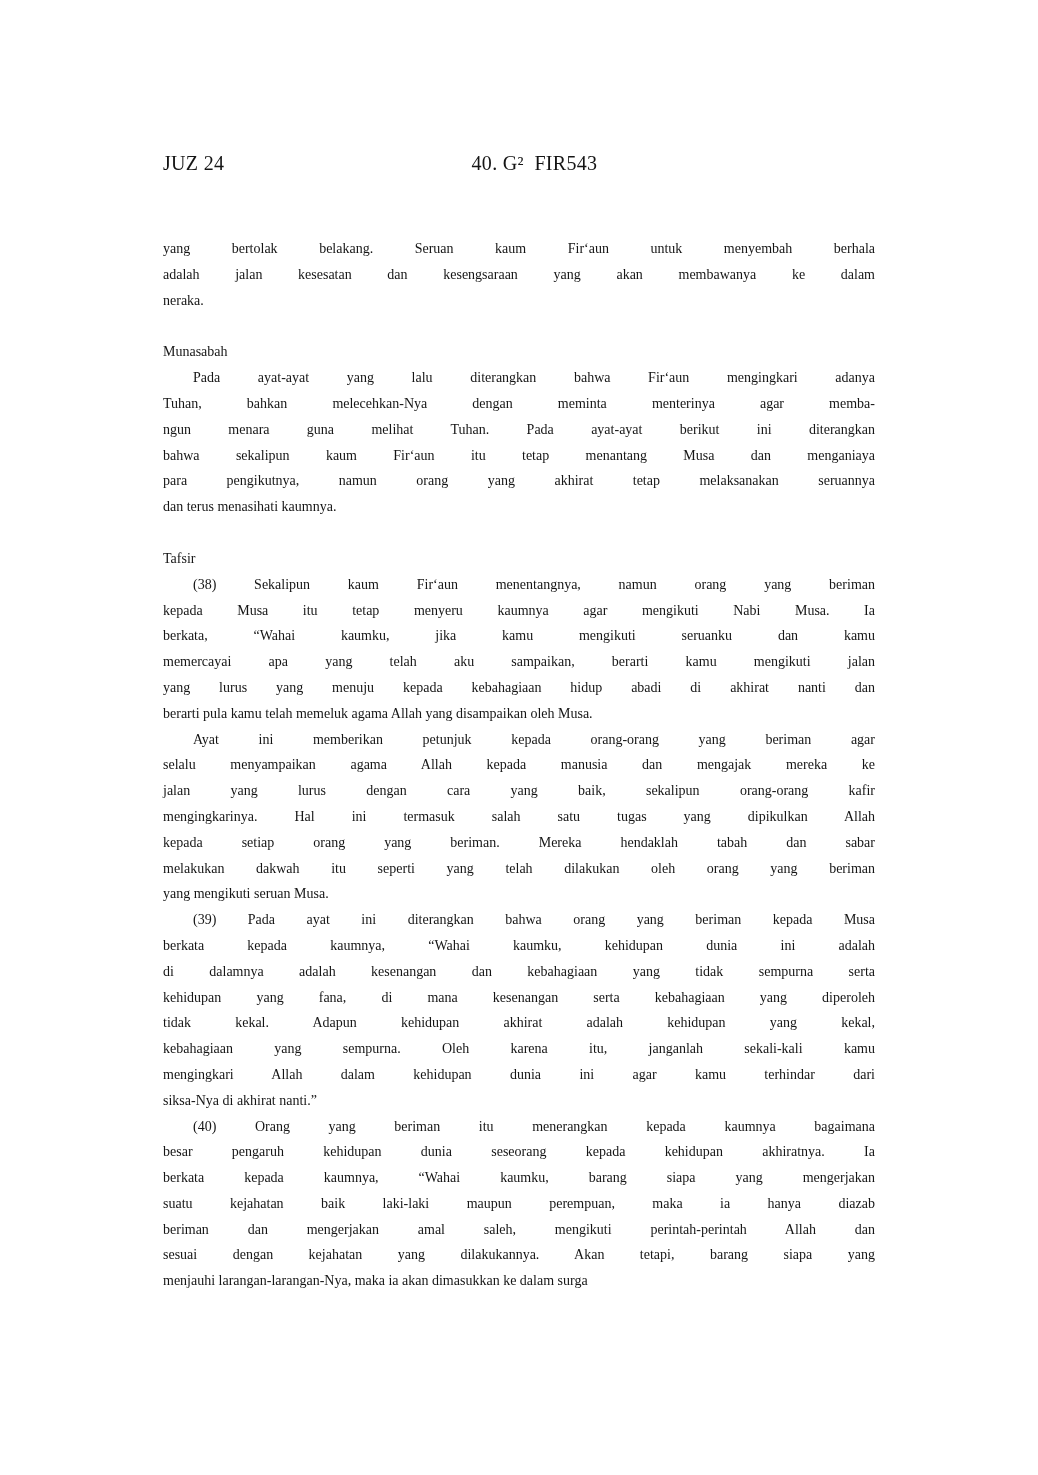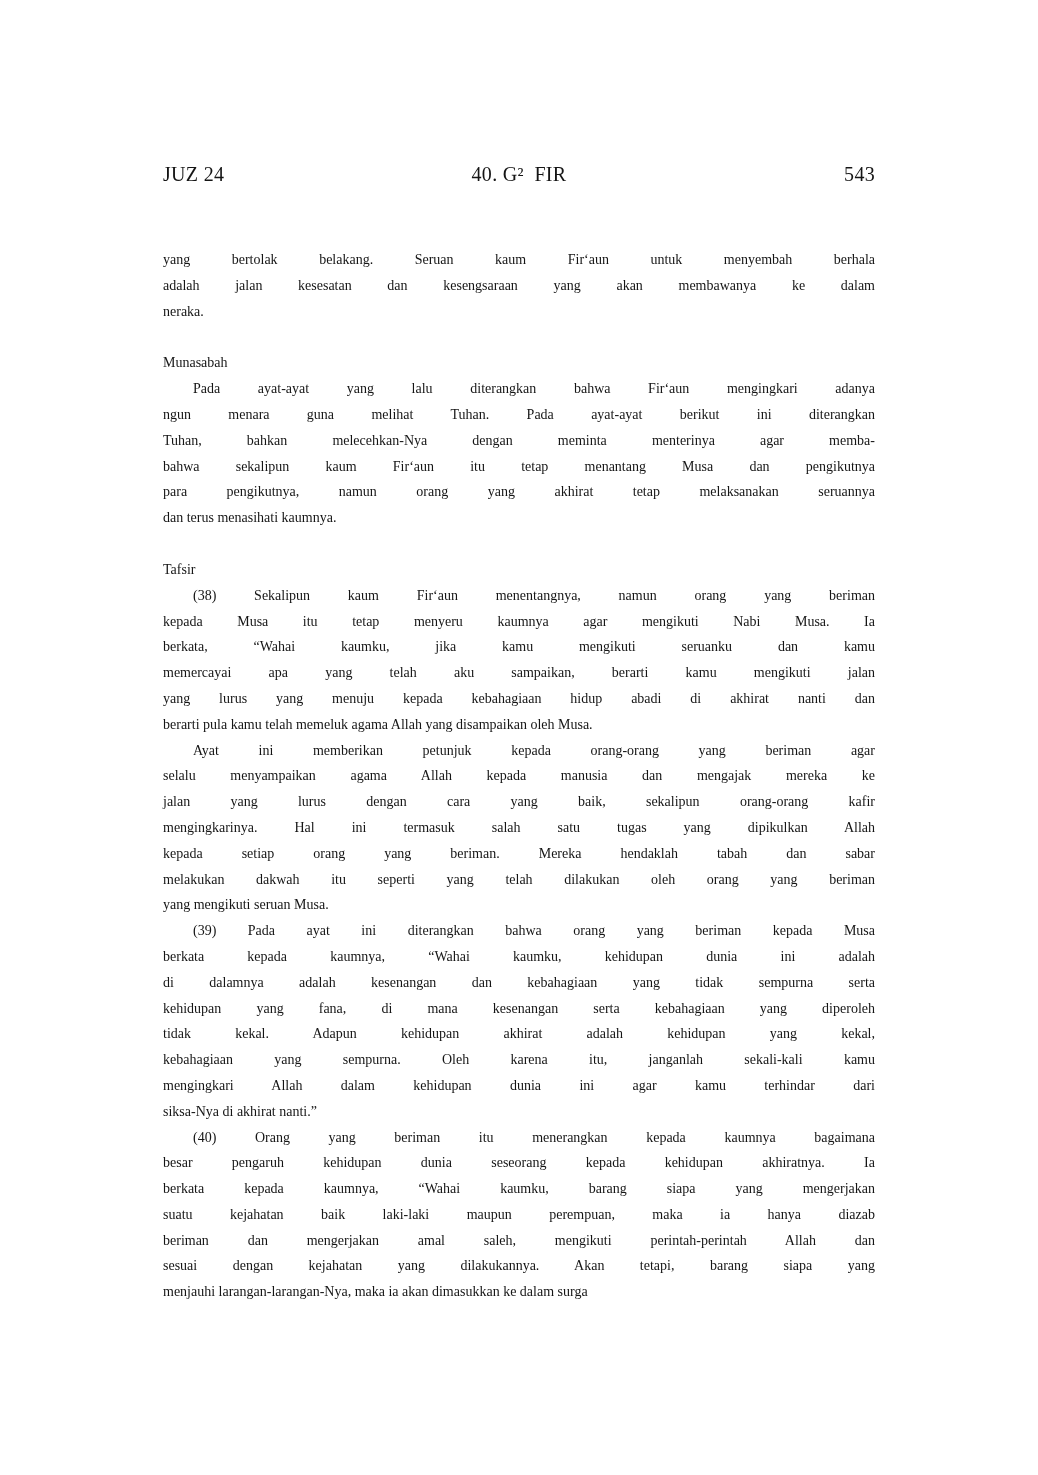--- a/index.html
+++ b/index.html
@@ -11,33 +11,33 @@
     position: relative;
     width: 1038px;
     height: 1475px;
     background: #ffffff;
     color: #151515;
     font-family: "Liberation Serif", "DejaVu Serif", serif;
     overflow: hidden;
   }
   .column {
     width: 712px;
-    margin: 16px auto;
+    margin: 5px auto;
     padding-top: 146px;
   }
   .page-header {
     display: grid;
     grid-template-columns: 1fr auto 1fr;
     font-size: 20px;
     line-height: 25px;
     letter-spacing: 0.3px;
   }
   .page-header .hdr-left  { text-align: left; }
   .page-header .hdr-center{ text-align: right; white-space: pre; }
-  .page-header .hdr-right { text-align: right; }
+  .page-header .hdr-right { text-align: left; }
   .page-body {
     margin-top: 60px;
     font-size: 14px;
     line-height: 25.8px;
   }
   .heading {
     font-weight: normal;
     margin-top: 26px;
     text-align: left;
   }
@@ -66,23 +66,23 @@
     </div>
     <div class="page-body">
         <div class="paragraph">
           <div class="line">yang bertolak belakang. Seruan kaum Fir‘aun untuk menyembah berhala</div>
           <div class="line">adalah jalan kesesatan dan kesengsaraan yang akan membawanya ke dalam</div>
           <div class="line last-line">neraka.</div>
         </div>
         <div class="heading">Munasabah</div>
         <div class="paragraph">
           <div class="line indent-line">Pada ayat-ayat yang lalu diterangkan bahwa Fir‘aun mengingkari adanya</div>
+          <div class="line">Tuhan, bahkan melecehkan-Nya dengan meminta menterinya agar memba-</div>
           <div class="line">ngun menara guna melihat Tuhan. Pada ayat-ayat berikut ini diterangkan</div>
-          <div class="line">Tuhan, bahkan melecehkan-Nya dengan meminta menterinya agar memba-</div>
-          <div class="line">bahwa sekalipun kaum Fir‘aun itu tetap menantang Musa dan pengikutnya</div>
+          <div class="line">bahwa sekalipun kaum Fir‘aun itu tetap menantang Musa dan menganiaya</div>
           <div class="line">para pengikutnya, namun orang yang akhirat tetap melaksanakan seruannya</div>
           <div class="line last-line">dan terus menasihati kaumnya.</div>
         </div>
         <div class="heading">Tafsir</div>
         <div class="paragraph">
           <div class="line indent-line">(38) Sekalipun kaum Fir‘aun menentangnya, namun orang yang beriman</div>
           <div class="line">kepada Musa itu tetap menyeru kaumnya agar mengikuti Nabi Musa. Ia</div>
           <div class="line">berkata, “Wahai kaumku, jika kamu mengikuti seruanku dan kamu</div>
           <div class="line">memercayai apa yang telah aku sampaikan, berarti kamu mengikuti jalan</div>
           <div class="line">yang lurus yang menuju kepada kebahagiaan hidup abadi di akhirat nanti dan</div>

